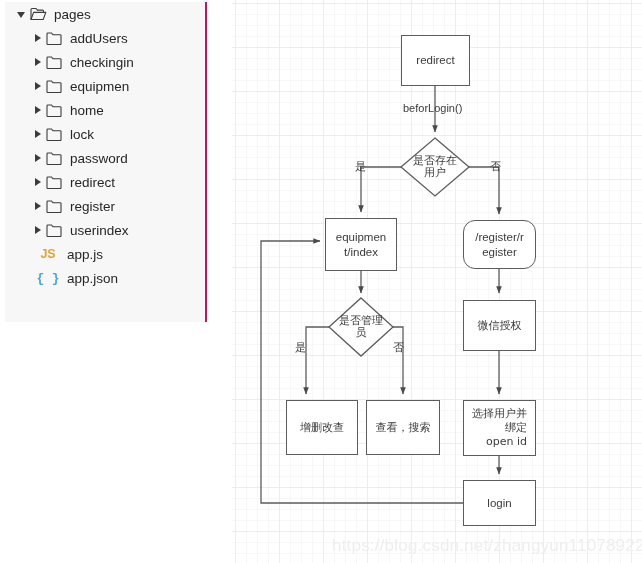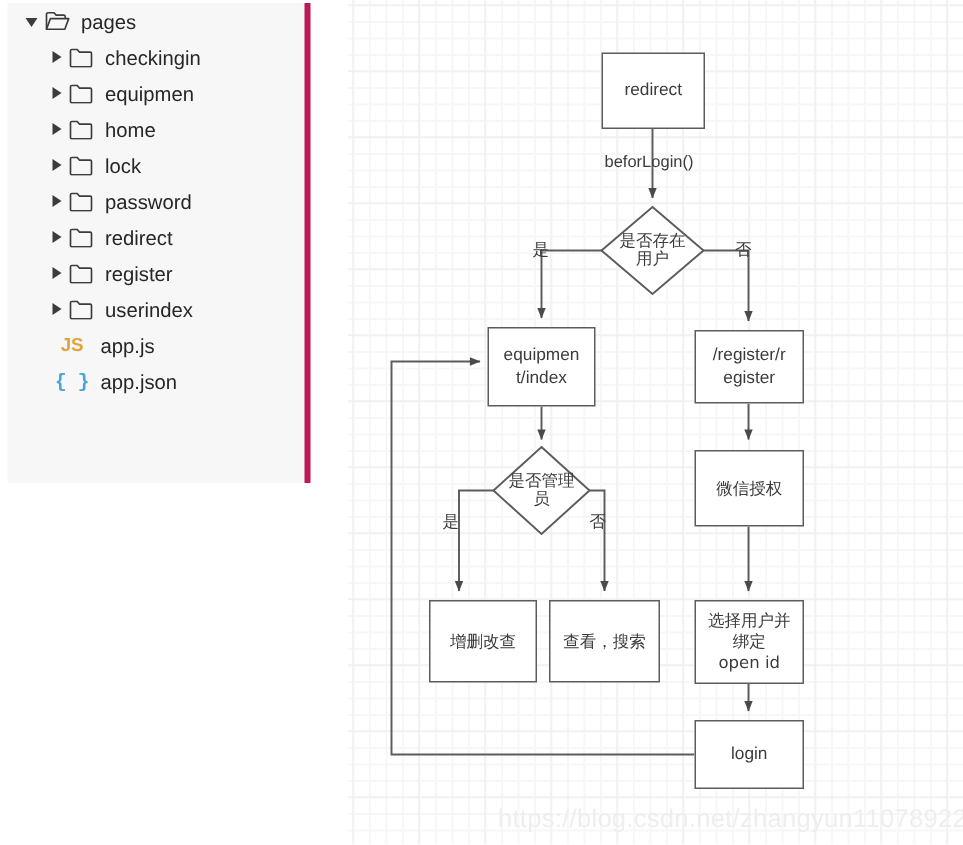--- a/index.html
+++ b/index.html
@@ -22,21 +22,21 @@
   }
 
   
   #explorer {
     position: absolute;
     left: 5px;
     top: 2px;
     width: 202px;
     height: 320px;
     background: #f7f7f7;
-    border-right: 4px solid #be185d;
+    border-right: 2px solid #be185d;
     box-sizing: border-box;
   }
   .tree-row {
     position: relative;
     height: 24px;
     display: flex;
     align-items: center;
     font-size: 13.5px;
     color: #2b2b2b;
     white-space: nowrap;
@@ -121,21 +121,21 @@
     display: flex;
     align-items: center;
     justify-content: center;
     text-align: center;
     font-size: 11.5px;
     color: #3b3b3b;
     line-height: 1.25;
     padding: 2px 3px;
     white-space: pre-line;
   }
-  .nodebox.cjk { font-family: "DejaVu Sans", sans-serif; font-size: 11px; }
+  .nodebox.cjk { font-family: "DejaVu Sans", sans-serif; font-size: 11px; text-align: right; }
 
   .edgelabel {
     position: absolute;
     font-size: 11px;
     color: #3b3b3b;
     white-space: nowrap;
   }
   .edgelabel.cjk { font-family: "DejaVu Sans", sans-serif; }
 
   .diamond-text {
@@ -180,20 +180,29 @@
     </div>
 
     <div id="folder-rows">
         <div class="tree-row depth2">
           <span class="twisty closed"></span>
           <span class="ficon">
             <svg width="16" height="13" viewBox="0 0 16 13">
               <path d="M1 11.7 V1.9 a0.9 0.9 0 0 1 0.9-0.9 h3.6 l1.4 1.7 h7.2 a0.9 0.9 0 0 1 0.9 0.9 V11.7 a0.9 0.9 0 0 1 -0.9 0.9 H1.9 A0.9 0.9 0 0 1 1 11.7 Z" fill="none" stroke="#3c3c3c" stroke-width="1.1" stroke-linejoin="round"></path>
             </svg>
           </span>
+          <span class="tree-label">addUsers</span>
+        </div>
+        <div class="tree-row depth2">
+          <span class="twisty closed"></span>
+          <span class="ficon">
+            <svg width="16" height="13" viewBox="0 0 16 13">
+              <path d="M1 11.7 V1.9 a0.9 0.9 0 0 1 0.9-0.9 h3.6 l1.4 1.7 h7.2 a0.9 0.9 0 0 1 0.9 0.9 V11.7 a0.9 0.9 0 0 1 -0.9 0.9 H1.9 A0.9 0.9 0 0 1 1 11.7 Z" fill="none" stroke="#3c3c3c" stroke-width="1.1" stroke-linejoin="round"></path>
+            </svg>
+          </span>
           <span class="tree-label">checkingin</span>
         </div>
         <div class="tree-row depth2">
           <span class="twisty closed"></span>
           <span class="ficon">
             <svg width="16" height="13" viewBox="0 0 16 13">
               <path d="M1 11.7 V1.9 a0.9 0.9 0 0 1 0.9-0.9 h3.6 l1.4 1.7 h7.2 a0.9 0.9 0 0 1 0.9 0.9 V11.7 a0.9 0.9 0 0 1 -0.9 0.9 H1.9 A0.9 0.9 0 0 1 1 11.7 Z" fill="none" stroke="#3c3c3c" stroke-width="1.1" stroke-linejoin="round"></path>
             </svg>
           </span>
           <span class="tree-label">equipmen</span>
@@ -300,21 +309,21 @@
         <polygon points="203,138 237,167 203,196 169,167"></polygon>
         <polygon points="129,298 161,327 129,356 97,327"></polygon>
       </g>
     </svg>
 
     <div class="nodebox" style="left:169px; top:35px; width:69px; height:51px;">redirect</div>
 
     <div class="nodebox" style="left:93px; top:218px; width:72px; height:53px;">equipmen
 t/index</div>
 
-    <div class="nodebox" style="left:231px; top:220px; width:73px; height:49px;">/register/r
+    <div class="nodebox" style="left:231px; top:220px; width:73px; height:49px;border-radius:12px;">/register/r
 egister</div>
 
     <div class="nodebox cjk" style="left:231px; top:300px; width:73px; height:51px;">微信授权</div>
 
     <div class="nodebox cjk" style="left:38px; top:400px; width:72px; height:55px;margin-left:16px;">增删改查</div>
 
     <div class="nodebox cjk" style="left:134px; top:400px; width:74px; height:55px;">查看，搜索</div>
 
     <div class="nodebox cjk" style="left:231px; top:400px; width:73px; height:56px;">选择用户并
 绑定

